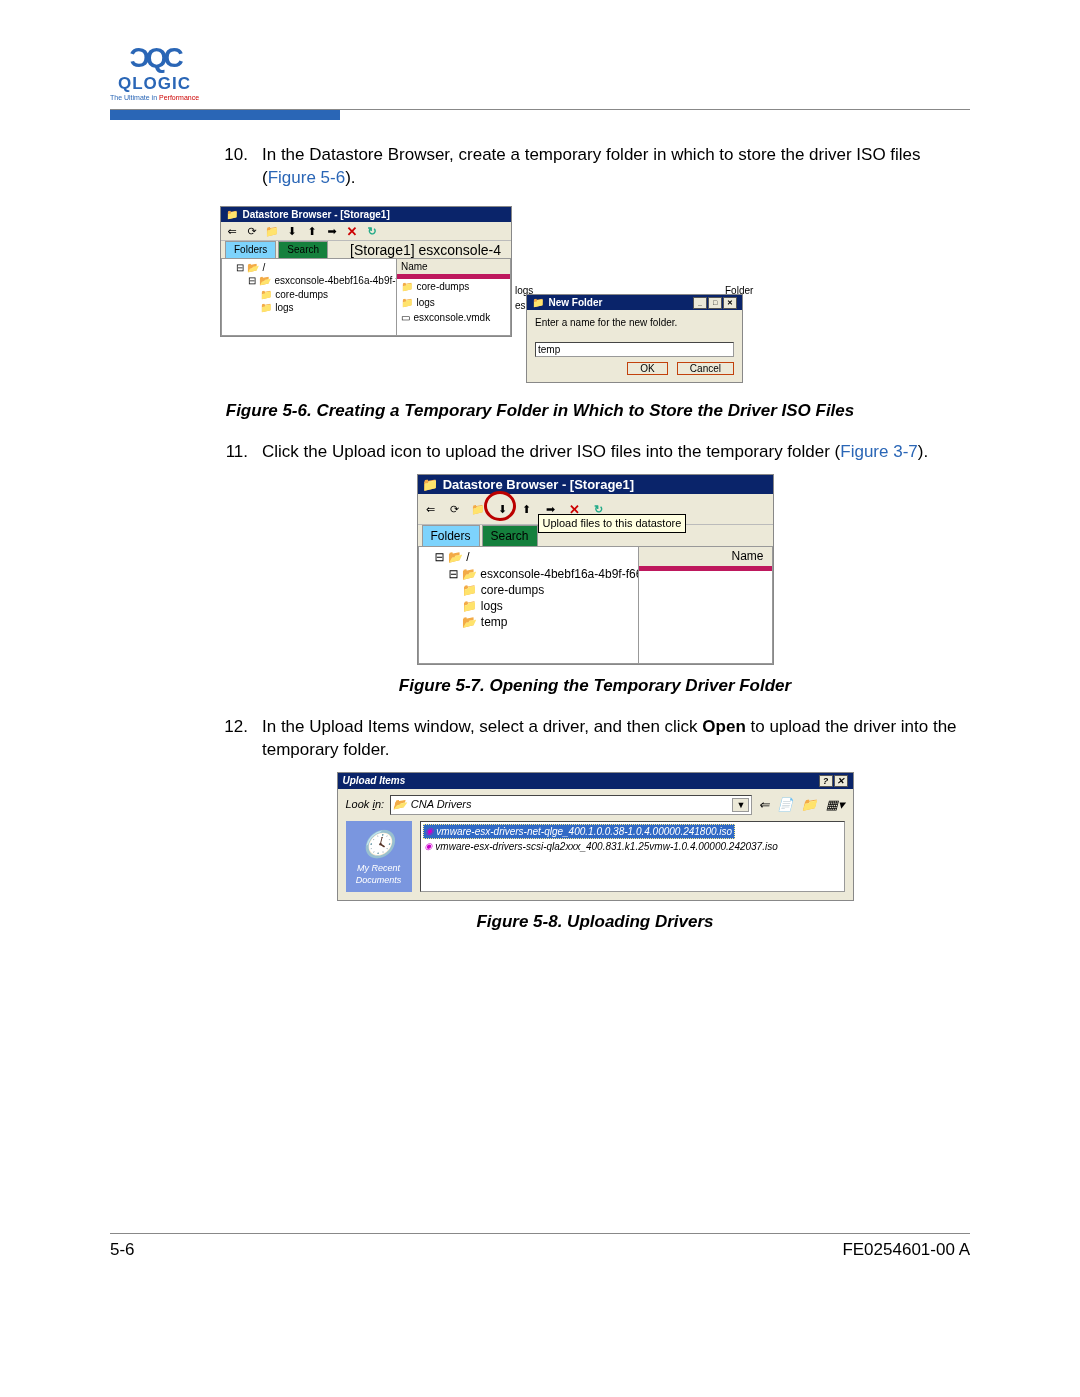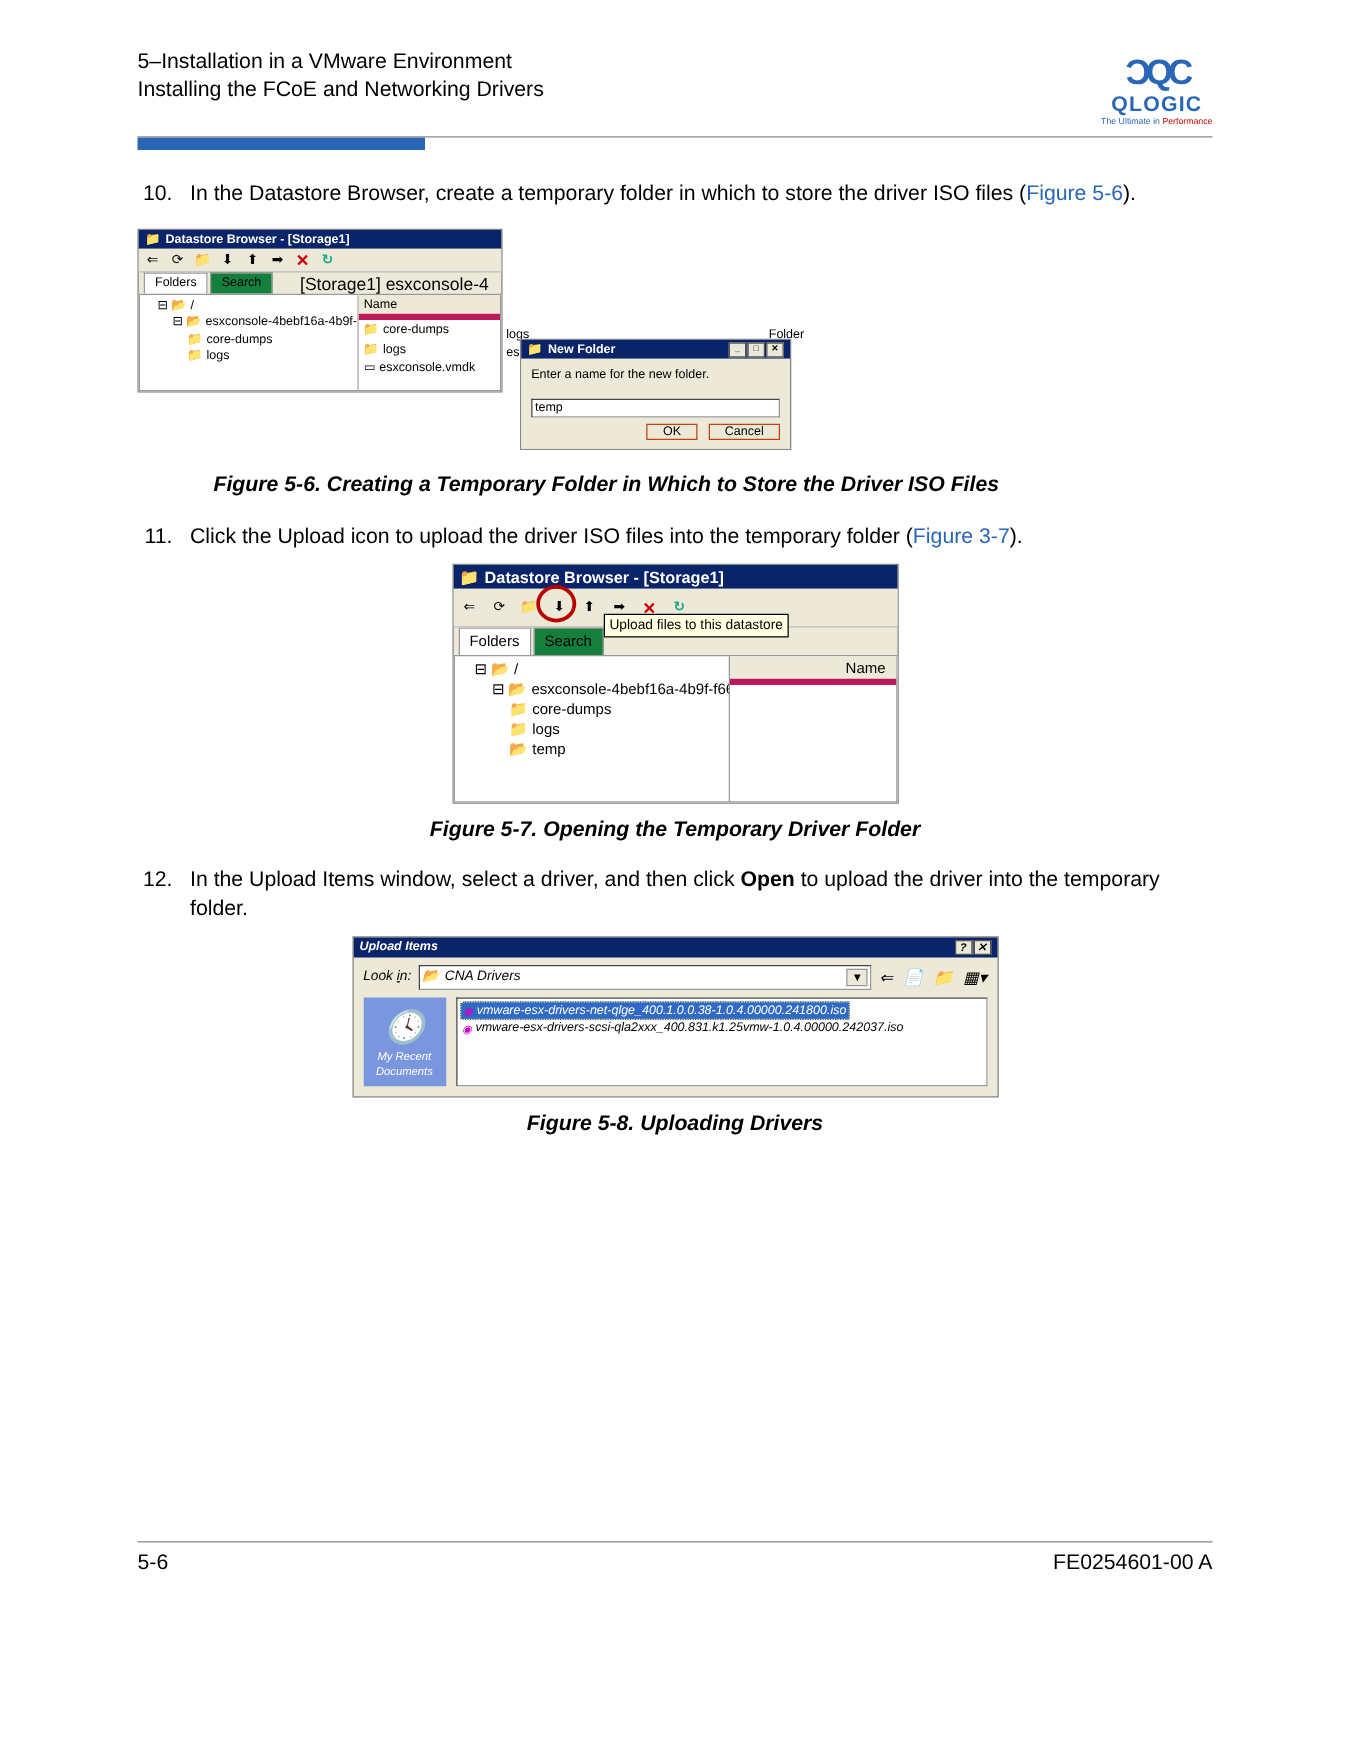--- a/index.html
+++ b/index.html
@@ -49,20 +49,21 @@
   }
   .logo .tagline .red { color: #c00; }
   .rule {
     margin: 6px 0 0 0;
     height: 10px;
     background: linear-gradient(to right, #2a66b6 0 230px, transparent 230px);
     border-top: 1px solid #888;
   }
   .body-area {
     margin-top: 24px;
+    margin-left: 110px;
     font-size: 17px;
     line-height: 1.35;
   }
   .step {
     display: flex;
     gap: 14px;
     margin-bottom: 10px;
   }
   .step-num { min-width: 28px; text-align: right; }
   .fig-ref { color: #2a66b6; }
@@ -87,21 +88,21 @@
   .titlebar-fig57 { font-size:13px; }
   .titlebar .btns { margin-left:auto; display:flex; gap:1px; }
   .titlebar .btns span { width:12px; height:10px; background:#ece9d8; border:1px solid #555; font-size:7px; color:#000; display:flex; align-items:center; justify-content:center; }
   .toolbar { padding:2px 4px; display:flex; gap:6px; align-items:center; background:#ece9d8; border-bottom:1px solid #bbb; }
   .tb-ico { width:14px; height:14px; display:inline-flex; align-items:center; justify-content:center; font-size:11px; }
   .folder-ico { color:#c9a23a; }
   .x-ico { color:#c00; font-weight:bold; font-size:13px; }
   .refresh-ico { color:#2a8; font-weight:bold; }
   .tabs { display:flex; padding:0 4px; font-size:10px; }
   .tab { border:1px solid #999; border-bottom:none; padding:1px 8px; background:#15803d; margin-right:2px; }
-  .tab.active { background:#ffffff; }
+  .tab.active { background:#7dd3fc; }
   .body-split { display:flex; height:78px; }
   .tree { width:170px; border:1px solid #999; background:#fff; padding:2px; font-size:10px; overflow:hidden; }
   .tree-row { white-space:nowrap; }
   .tree .ind1 { padding-left:12px; }
   .tree .ind2 { padding-left:24px; }
   .tree .ind3 { padding-left:36px; }
   .listpane { flex:1; border:1px solid #999; border-left:none; background:#fff; }
   .listhead { border-bottom:5px solid #be185d; padding:1px 4px; display:flex; background:#ece9d8; font-size:10px; }
   .listrow { padding:1px 4px; font-size:10px; display:flex; align-items:center; gap:3px; }
   .pathlabel { position:absolute; top:34px; right:10px; font-size:14px; }
@@ -151,24 +152,20 @@
     display: flex;
     justify-content: space-between;
     font-size: 17px;
   }
 </style>
 </head>
 <body>
 
 <div class="page">
   <div class="header">
-    <div class="header-text">
-      <div>5–Installation in a VMware Environment</div>
-      <div>Installing the FCoE and Networking Drivers</div>
-    </div>
     <div class="logo">
       <div class="glyph">ƆQC</div>
       <div class="word">QLOGIC</div>
       <div class="tagline"><span>The Ultimate in</span><span class="red"> Performance</span></div>
     </div>
   </div>
   <div class="rule"></div>
 
   <div class="body-area">
 

